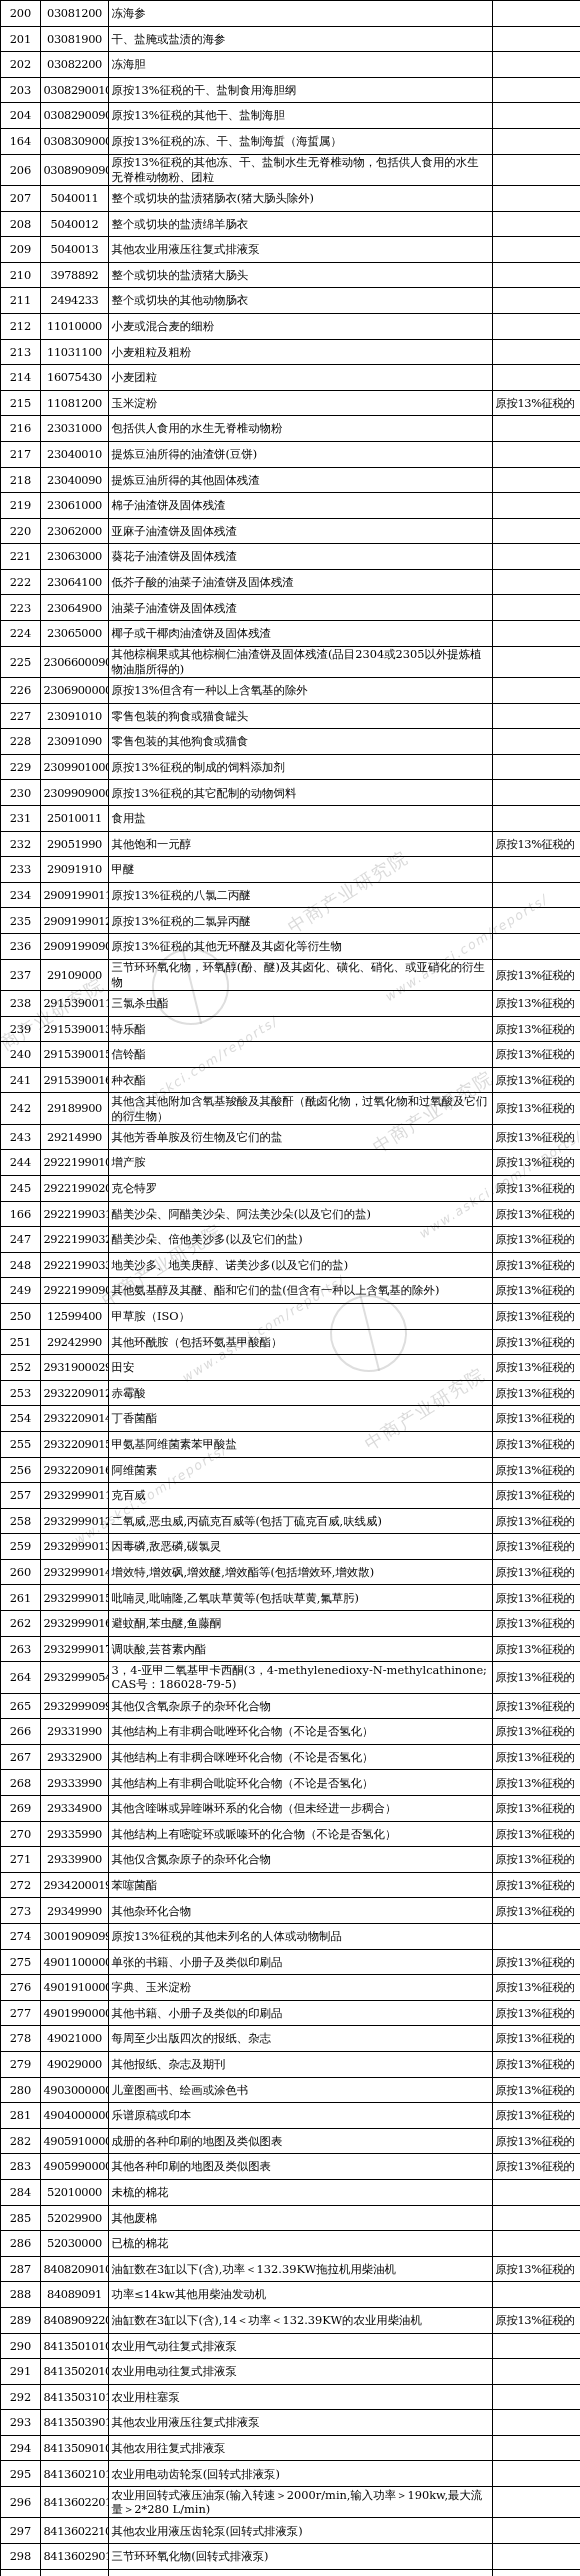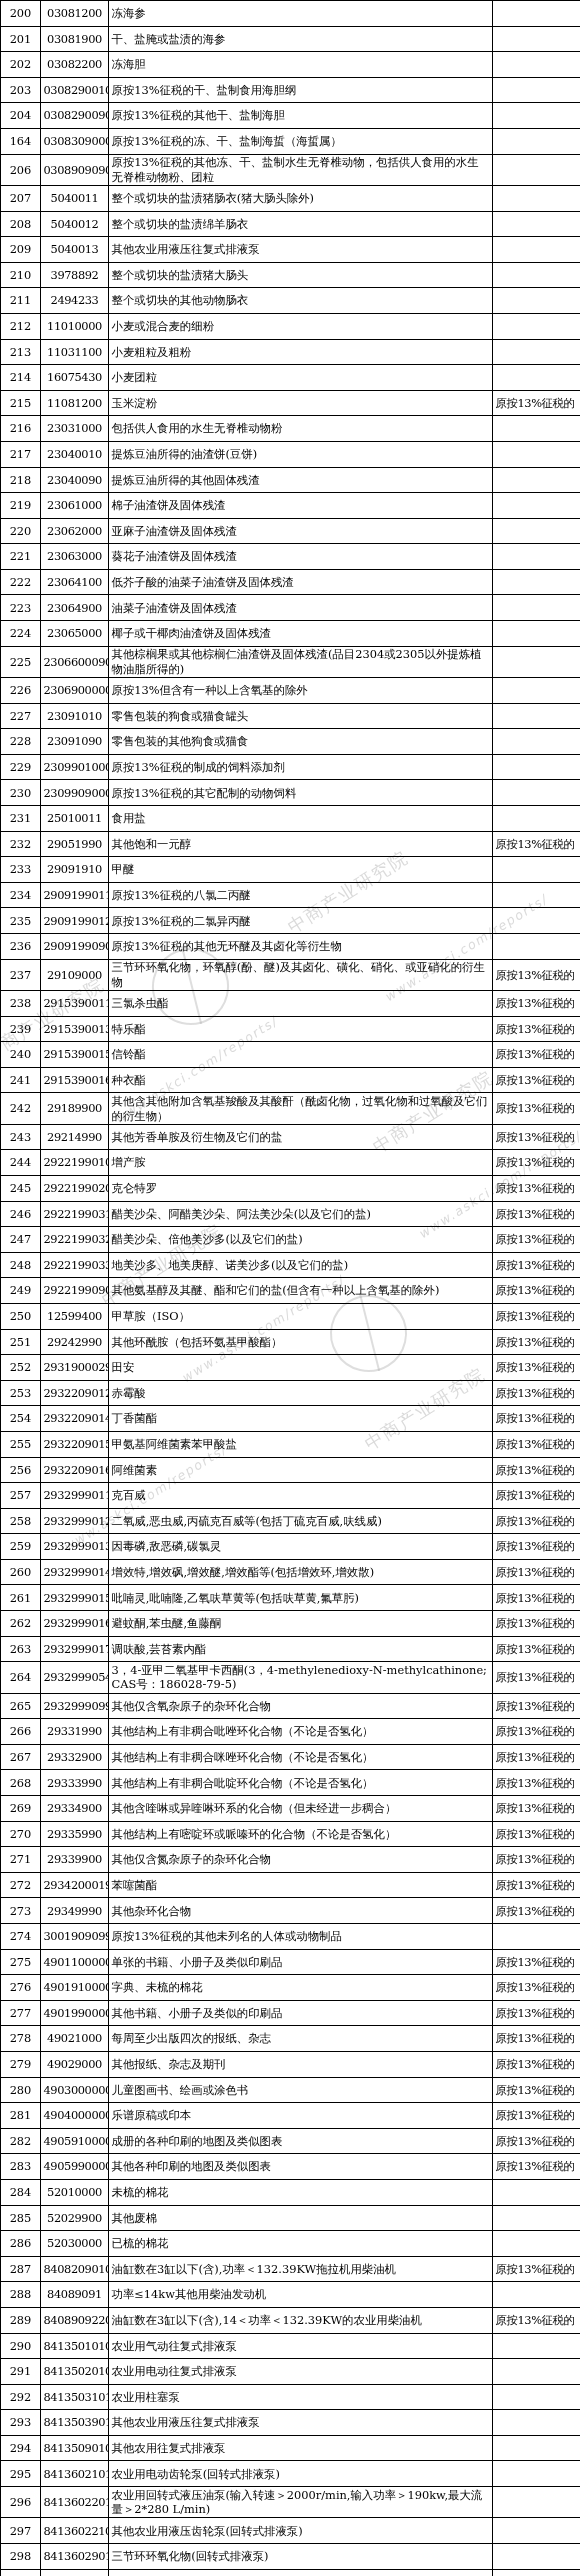--- a/index.html
+++ b/index.html
@@ -350,21 +350,21 @@
           <td class="col-desc">增产胺</td>
           <td class="col-note">原按13%征税的</td>
         </tr>
         <tr>
           <td class="col-no">245</td>
           <td class="col-code">2922199020</td>
           <td class="col-desc">克仑特罗</td>
           <td class="col-note">原按13%征税的</td>
         </tr>
         <tr>
-          <td class="col-no">246</td>
+          <td class="col-no">166</td>
           <td class="col-code">2922199031</td>
           <td class="col-desc">醋美沙朵、阿醋美沙朵、阿法美沙朵(以及它们的盐)</td>
           <td class="col-note">原按13%征税的</td>
         </tr>
         <tr>
           <td class="col-no">247</td>
           <td class="col-code">2922199032</td>
           <td class="col-desc">醋美沙朵、倍他美沙多(以及它们的盐)</td>
           <td class="col-note">原按13%征税的</td>
         </tr>
@@ -532,21 +532,21 @@
         </tr>
         <tr>
           <td class="col-no">275</td>
           <td class="col-code">49011000002</td>
           <td class="col-desc">单张的书籍、小册子及类似印刷品</td>
           <td class="col-note">原按13%征税的</td>
         </tr>
         <tr>
           <td class="col-no">276</td>
           <td class="col-code">49019100002</td>
-          <td class="col-desc">字典、未梳的棉花</td>
+          <td class="col-desc">字典、玉米淀粉</td>
           <td class="col-note">原按13%征税的</td>
         </tr>
         <tr>
           <td class="col-no">277</td>
           <td class="col-code">49019900002</td>
           <td class="col-desc">其他书籍、小册子及类似的印刷品</td>
           <td class="col-note">原按13%征税的</td>
         </tr>
         <tr>
           <td class="col-no">278</td>

